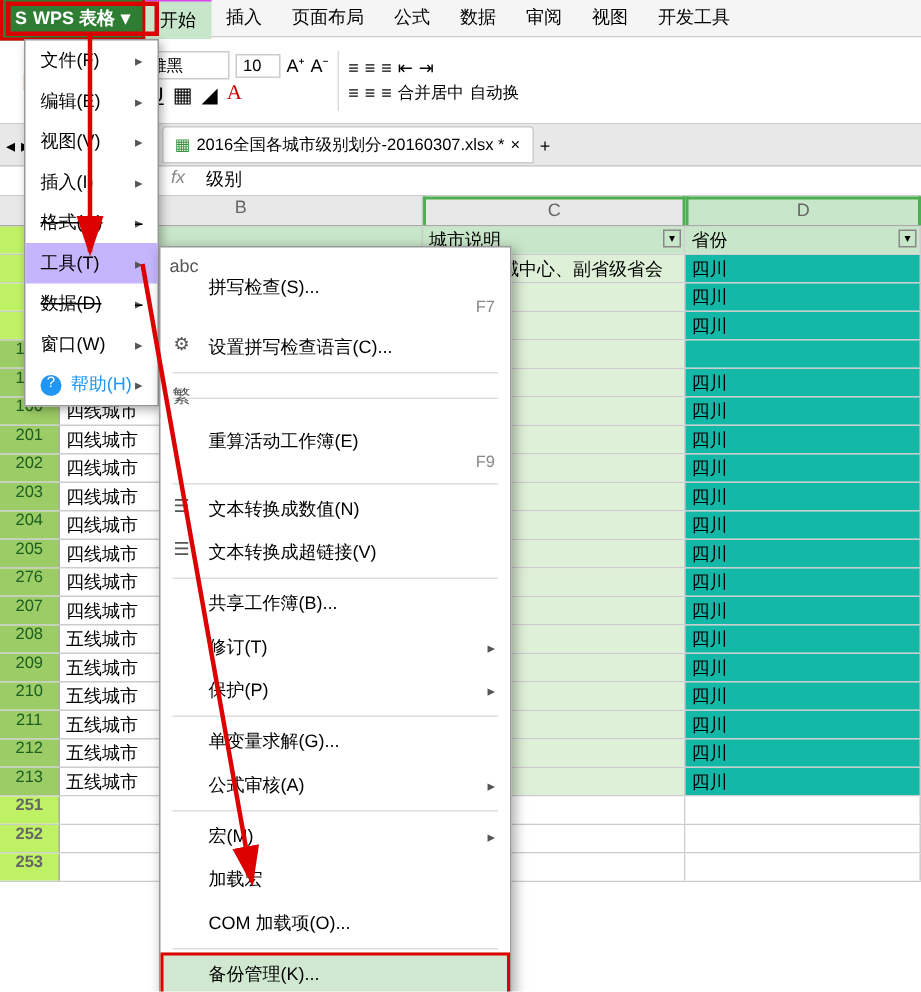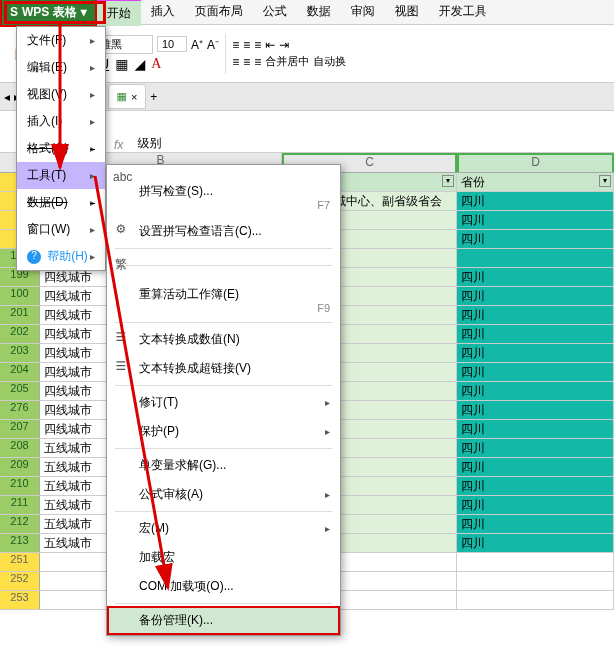--- a/index.html
+++ b/index.html
@@ -17,36 +17,36 @@
 .font-box { display: flex; flex-direction: column; gap: 2px; }
 .font-row { display: flex; gap: 4px; align-items: center; }
 .sel { border: 1px solid #ccc; padding: 1px 4px; font-size: 11px; }
 .biu { display: flex; gap: 6px; }
 .biu span { font-size: 14px; font-family: serif; }
 
 .doc-tabs { display: flex; align-items: center; height: 28px; background: #e8e8e8; padding: 0 4px; gap: 4px; border-bottom: 1px solid #ccc; }
 .doc-tab { display: flex; align-items: center; gap: 4px; padding: 4px 8px; background: #f5f5f5; border: 1px solid #ccc; border-radius: 3px 3px 0 0; font-size: 11px; }
 .doc-tab.active { background: #fff; }
 
-.formula-bar { display: flex; align-items: flex-end; height: 42px; border-bottom: 1px solid #ccc; }
+.formula-bar { display: flex; align-items: flex-start; height: 20px; border-bottom: 1px solid #ccc; }
 .name-box { width: 100px; padding: 2px 6px; border-right: 1px solid #ccc; }
 .fx { padding: 0 8px; font-style: italic; color: #888; }
 .fx-val { padding: 0 6px; }
 
 .grid { position: relative; }
 .col-head { display: flex; background: #e8e8e8; border-bottom: 1px solid #aaa; height: 20px; }
 .row-h { min-width: 40px; border-right: 1px solid #aaa; }
 .ch { flex: 1; text-align: center; border-right: 1px solid #ccc; color: #666; }
 .ch.B { min-width: 242px; max-width: 242px; }
 .ch.C { min-width: 175px; max-width: 175px; border: 2px solid #4caf50; border-bottom: none; }
 .ch.D { border: 2px solid #4caf50; border-bottom: none; background: #c8e6c9; }
 
 .row { display: flex; height: 19px; border-bottom: 1px solid #ccc; }
 .row .rh { min-width: 40px; max-width: 40px; text-align: center; background: #9ccc65; color: #1b5e20; border-right: 1px solid #aaa; font-size: 11px; }
-.row .rh.plain { background: #fde047; color: #666; }
+.row .rh.plain { background: #bef264; color: #666; font-weight: bold; }
 .cell { border-right: 1px solid #ccc; padding: 1px 4px; overflow: hidden; white-space: nowrap; }
 .cell.B { min-width: 242px; max-width: 242px; }
 .cell.C { min-width: 175px; max-width: 175px; background: #dff0d8; }
 .cell.D { flex: 1; background: #14b8a6; }
 .row.head .cell { background: #c8e6c9; font-weight: normal; position: relative; }
 .filter { position: absolute; right: 2px; top: 2px; width: 12px; height: 12px; border: 1px solid #888; font-size: 8px; text-align: center; }
 
 .app-menu { position: absolute; left: 16px; top: 26px; width: 90px; background: #fff; border: 1px solid #999; box-shadow: 2px 2px 6px rgba(0,0,0,.3); z-index: 10; }
 .am-item { padding: 5px 10px; display: flex; justify-content: space-between; align-items: center; cursor: pointer; }
 .am-item.hover { background: #c4b5fd; }
@@ -127,20 +127,21 @@
   <div class="doc-tabs">
     <span>◂</span>
     <span>▸</span>
     <div id="doctabs" style="display:flex;gap:4px">
         <div class="doc-tab">
           <span style="color: rgb(211, 47, 47);">W</span>
           <span>我的WPS</span>
         </div>
         <div class="doc-tab active">
           <span style="color: rgb(56, 142, 60);">▦</span>
+          <span>2016全国各城市级别划分-20160307.xlsx *</span>
           <span>×</span>
         </div>
       </div>
     <span>+</span>
   </div>
   <div class="formula-bar">
     <div class="name-box"></div>
     <span>▾</span>
     <span class="fx">fx</span>
     <span class="fx-val">级别</span>
@@ -359,20 +360,23 @@
     <div class="tm-sep"></div>
     <div class="tm-item">
       <span class="tm-ico">☰</span>
       <span>文本转换成数值(N)</span>
     </div>
     <div class="tm-item">
       <span class="tm-ico">☰</span>
       <span>文本转换成超链接(V)</span>
     </div>
     <div class="tm-sep"></div>
+    <div class="tm-item">
+      <span>共享工作簿(B)...</span>
+    </div>
     <div class="tm-item">
       <span>修订(T)</span>
       <span class="arrow-r">▸</span>
     </div>
     <div class="tm-item">
       <span>保护(P)</span>
       <span class="arrow-r">▸</span>
     </div>
     <div class="tm-sep"></div>
     <div class="tm-item">

